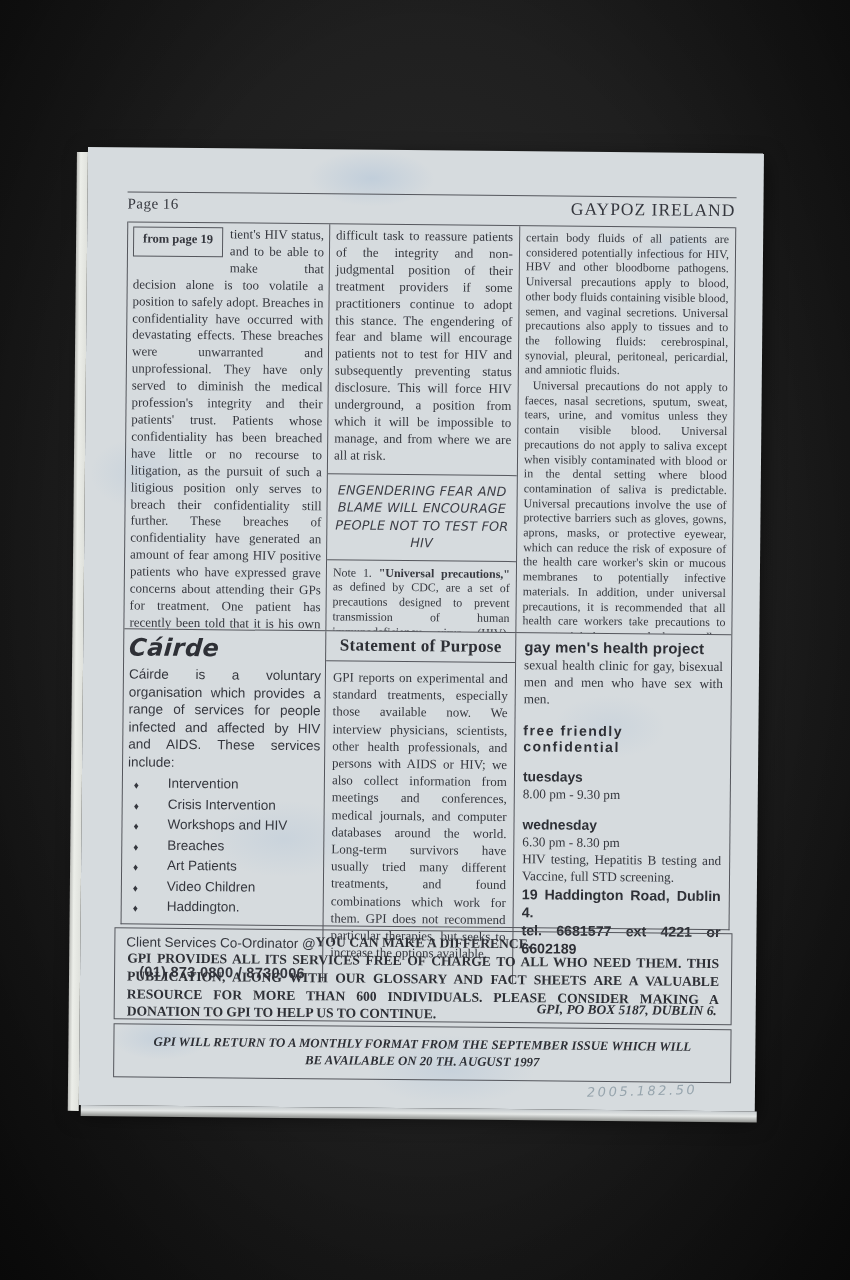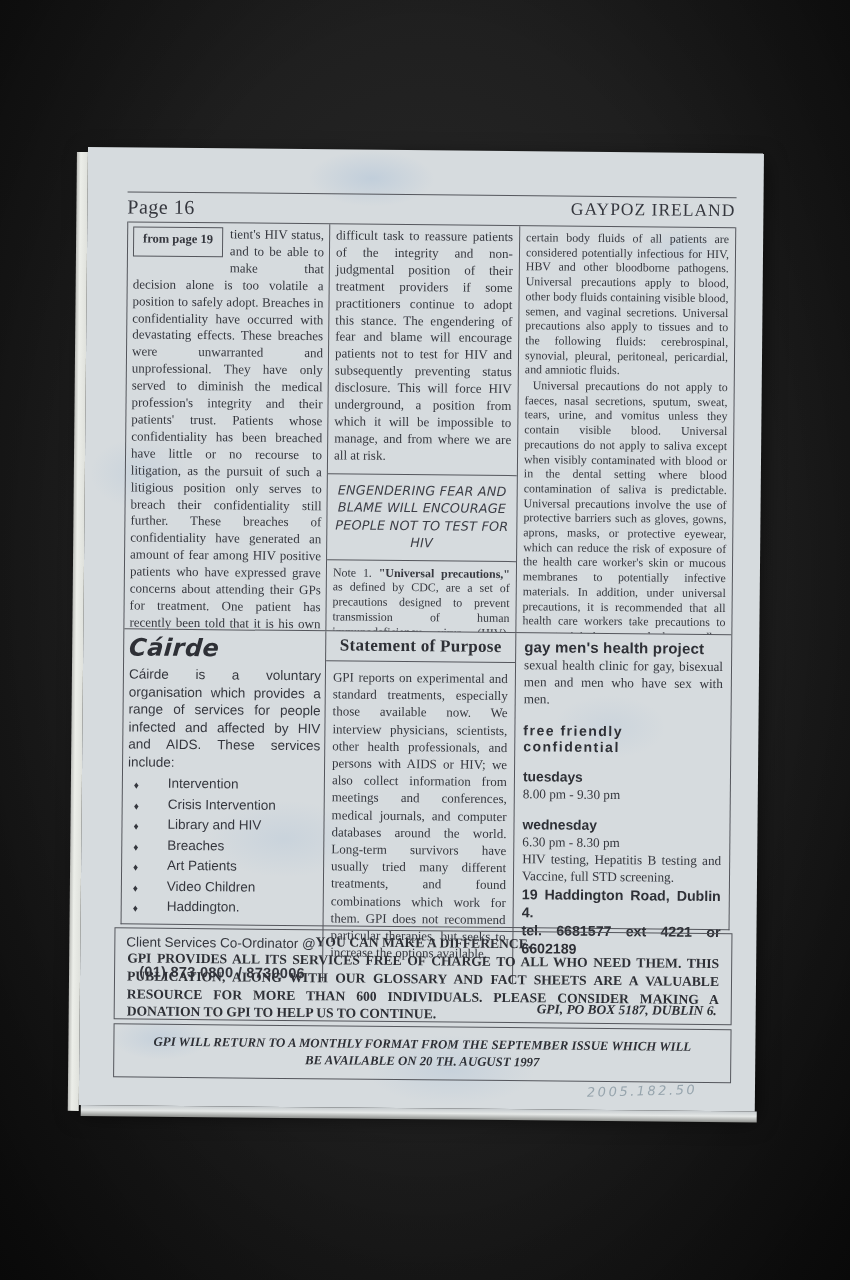--- a/index.html
+++ b/index.html
@@ -30,21 +30,21 @@
     content:"";position:absolute;left:-11px;top:5px;bottom:-6px;width:11px;
     background:linear-gradient(90deg,#b9bab6 0%, #eceee9 35%, #dfe1dc 100%);
   }
   .page::after{ 
     content:"";position:absolute;left:2px;right:-2px;bottom:-11px;height:11px;
     background:linear-gradient(180deg,#c6cbce 0%, #e4e7e6 45%, #8d8f8c 100%);
   }
   .rule{position:absolute;height:1px;background:#54565c;}
   .serif{font-family:"Liberation Serif", serif;}
 
-  .page-num{position:absolute;left:40px;top:48px;font-size:20px;letter-spacing:0.5px;}
+  .page-num{position:absolute;left:40px;top:48px;font-size:15px;letter-spacing:0.5px;}
   .pub-name{position:absolute;right:28px;top:47px;font-size:17.5px;letter-spacing:1px;}
 
   
   .grid{position:absolute;left:40px;top:74px;width:609px;height:703px;
     border:1px solid #54565c;border-top:none;box-sizing:border-box;display:flex;flex-direction:column;}
   .grid .toprule{height:0;border-top:1px solid #54565c;}
   .row{display:flex;box-sizing:border-box;}
   .row1{height:407px;border-bottom:1px solid #54565c;}
   .row2{flex:1;}
   .col{box-sizing:border-box;overflow:hidden;}
@@ -172,21 +172,21 @@
           <div class="item">
               <span class="blt">♦</span>
               <span>Intervention</span>
             </div>
           <div class="item">
               <span class="blt">♦</span>
               <span>Crisis Intervention</span>
             </div>
           <div class="item">
               <span class="blt">♦</span>
-              <span>Library and HIV</span>
+              <span>Workshops and HIV</span>
             </div>
           <div class="item">
               <span class="blt">♦</span>
               <span>Breaches</span>
             </div>
           <div class="item">
               <span class="blt">♦</span>
               <span>Art Patients</span>
             </div>
           <div class="item">

